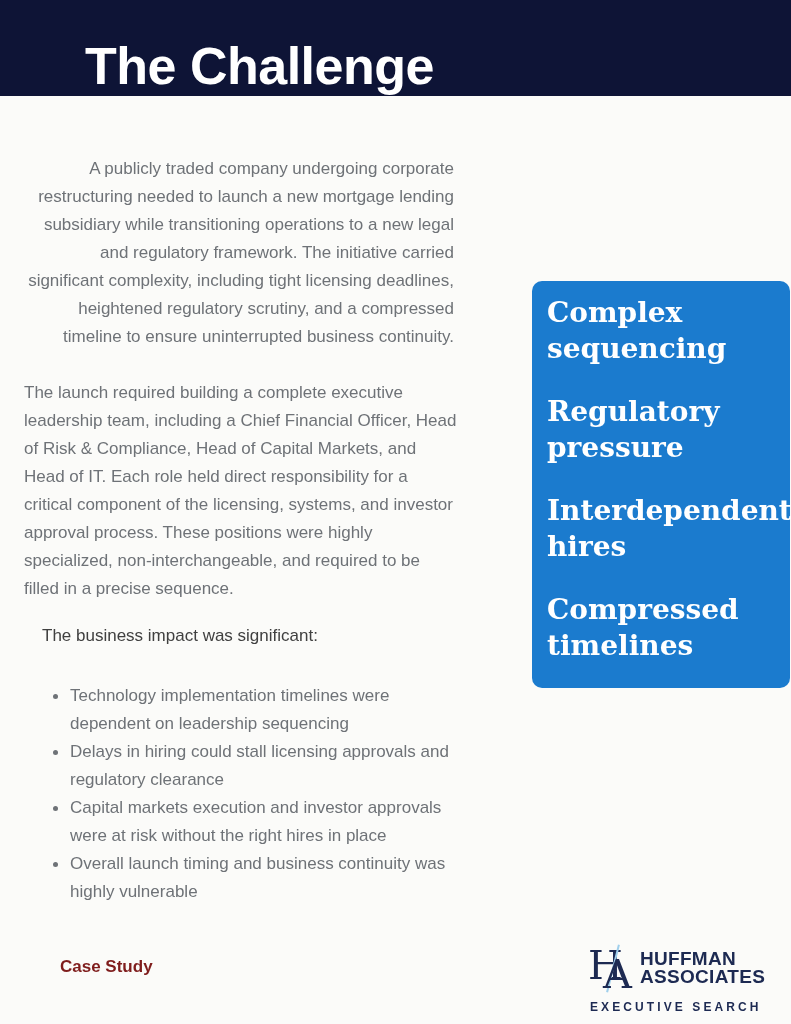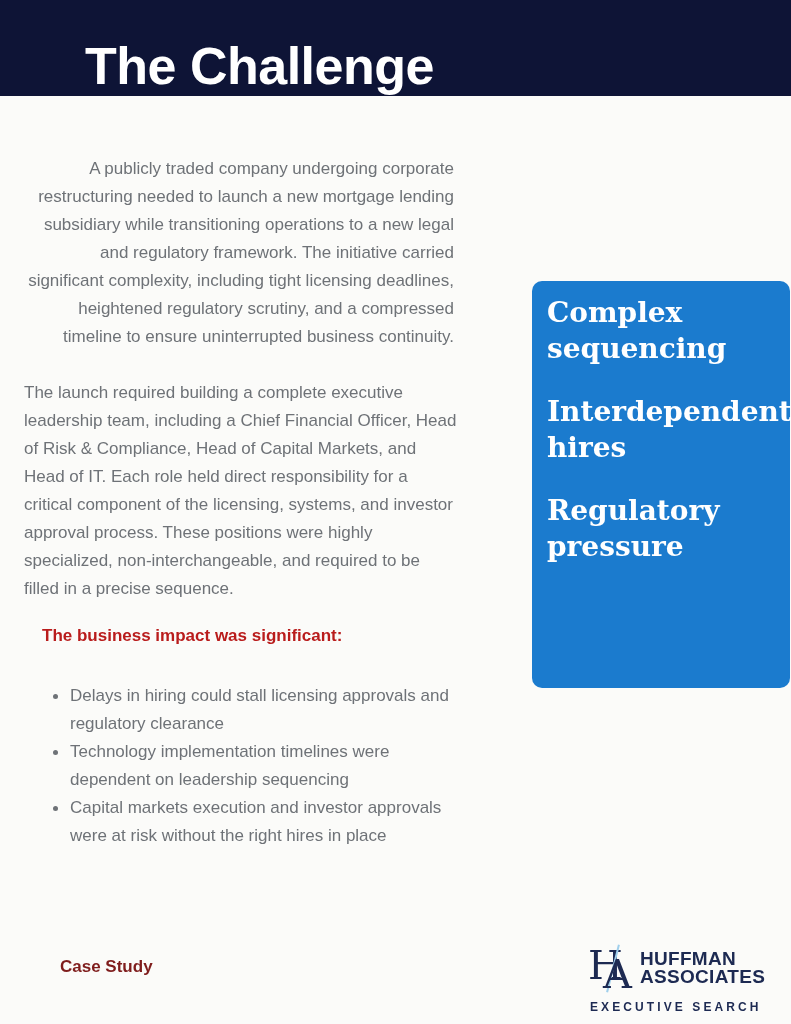--- a/index.html
+++ b/index.html
@@ -41,22 +41,22 @@
     line-height: 28px;
     color: #6e7277;
   }
   #p1 { top: 155px; width: 430px; text-align: right; }
   #p2 { top: 379px; }
 
   .impact-heading {
     position: absolute;
     left: 42px; top: 626px;
     font-size: 17px;
-    font-weight: bold;
-    color: #b91c1c;
+    font-weight: normal;
+    color: #404040;
   }
 
   ul.bullets {
     position: absolute;
     left: 42px; top: 682px;
     width: 424px;
     list-style: none;
   }
   ul.bullets li {
     position: relative;
@@ -160,29 +160,31 @@
     <h1>The Challenge</h1>
   </header>
 
   <p class="para" id="p1">A publicly traded company undergoing corporate restructuring needed to launch a new mortgage lending subsidiary while transitioning operations to a new legal and regulatory framework. The initiative carried significant complexity, including tight licensing deadlines, heightened regulatory scrutiny, and a compressed timeline to ensure uninterrupted business continuity.</p>
 
   <p class="para" id="p2">The launch required building a complete executive leadership team, including a Chief Financial Officer, Head of Risk &amp; Compliance, Head of Capital Markets, and Head of IT. Each role held direct responsibility for a critical component of the licensing, systems, and investor approval process. These positions were highly specialized, non-interchangeable, and required to be filled in a precise sequence.</p>
 
   <h2 class="impact-heading">The business impact was significant:</h2>
 
   <ul class="bullets">
+    <li><span class="li-text">Technology implementation timelines were dependent on leadership sequencing</span></li>
     <li><span class="li-text">Delays in hiring could stall licensing approvals and regulatory clearance</span></li>
-    <li><span class="li-text">Technology implementation timelines were dependent on leadership sequencing</span></li>
     <li><span class="li-text">Capital markets execution and investor approvals were at risk without the right hires in place</span></li>
+    <li><span class="li-text">Overall launch timing and business continuity was highly vulnerable</span></li>
   </ul>
 
   <aside class="challenge-box">
     <div class="challenge-item">Complex sequencing</div>
+    <div class="challenge-item">Regulatory pressure</div>
     <div class="challenge-item">Interdependent hires</div>
-    <div class="challenge-item">Regulatory pressure</div>
+    <div class="challenge-item">Compressed timelines</div>
   </aside>
 
   <div class="case-study">Case Study</div>
 
   <div class="logo">
     <div class="logo-row">
       <div class="monogram">
         <span class="mono-h">H</span>
         <div class="mono-slash"></div>
         <span class="mono-a">A</span>

